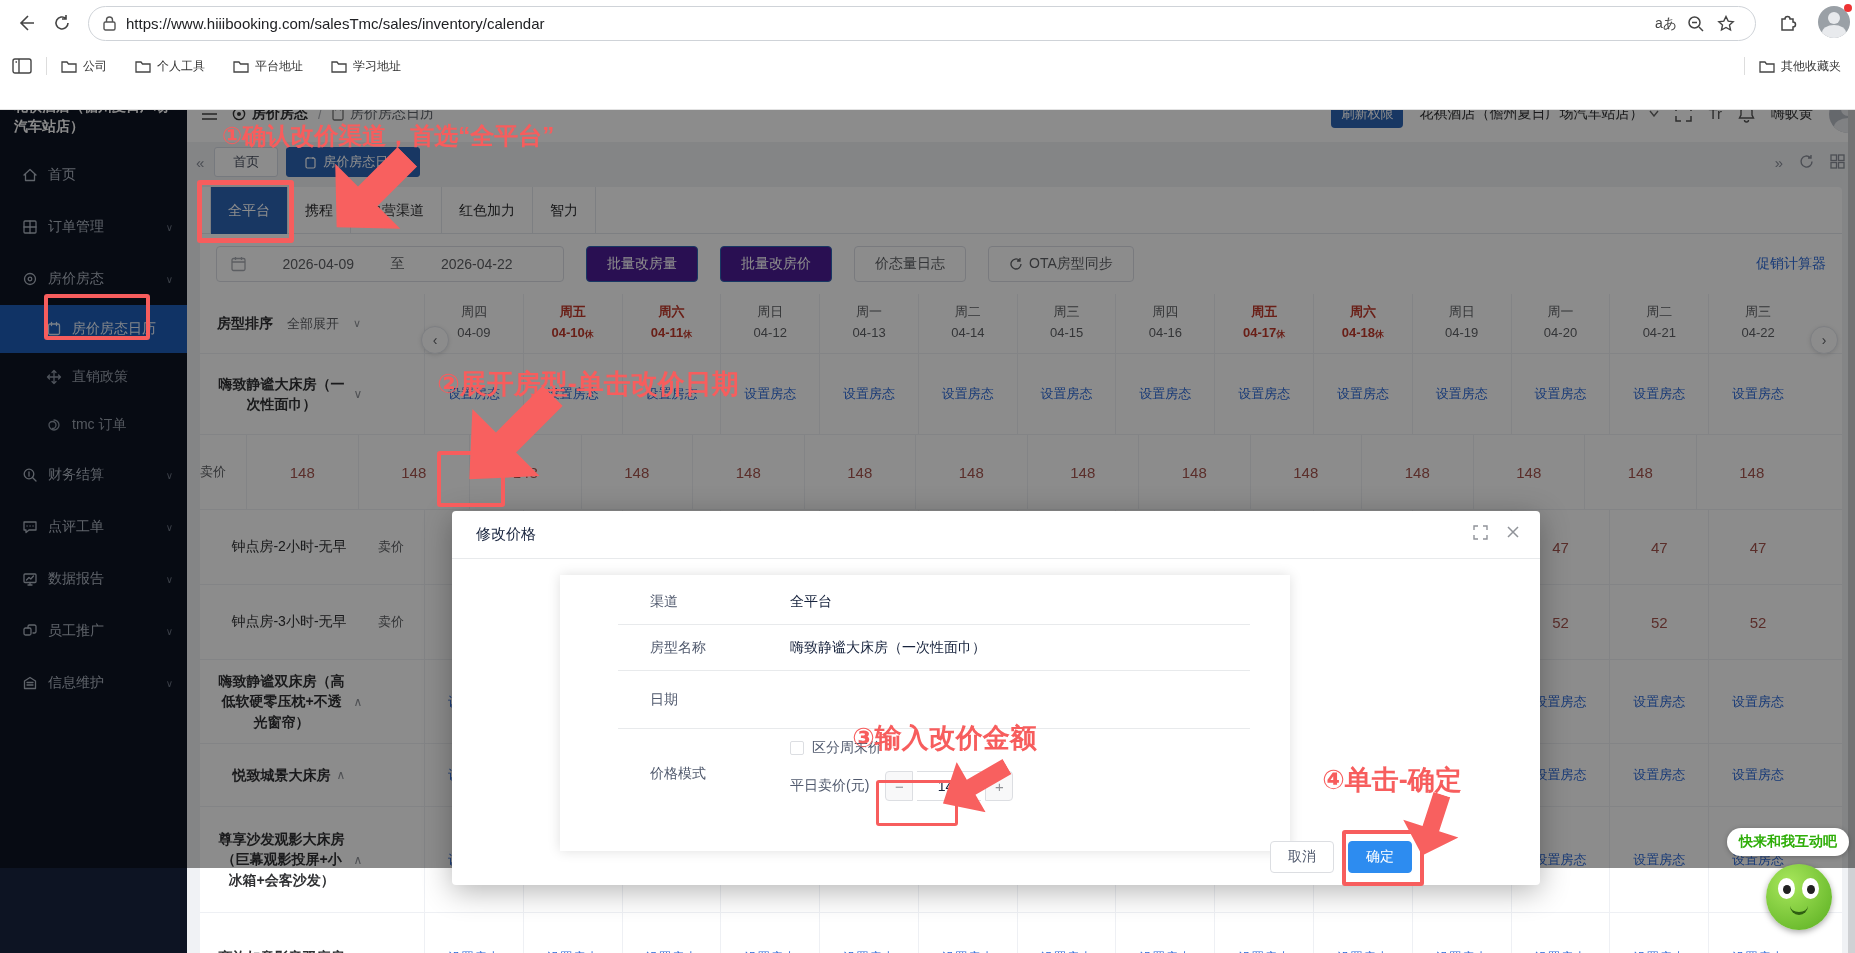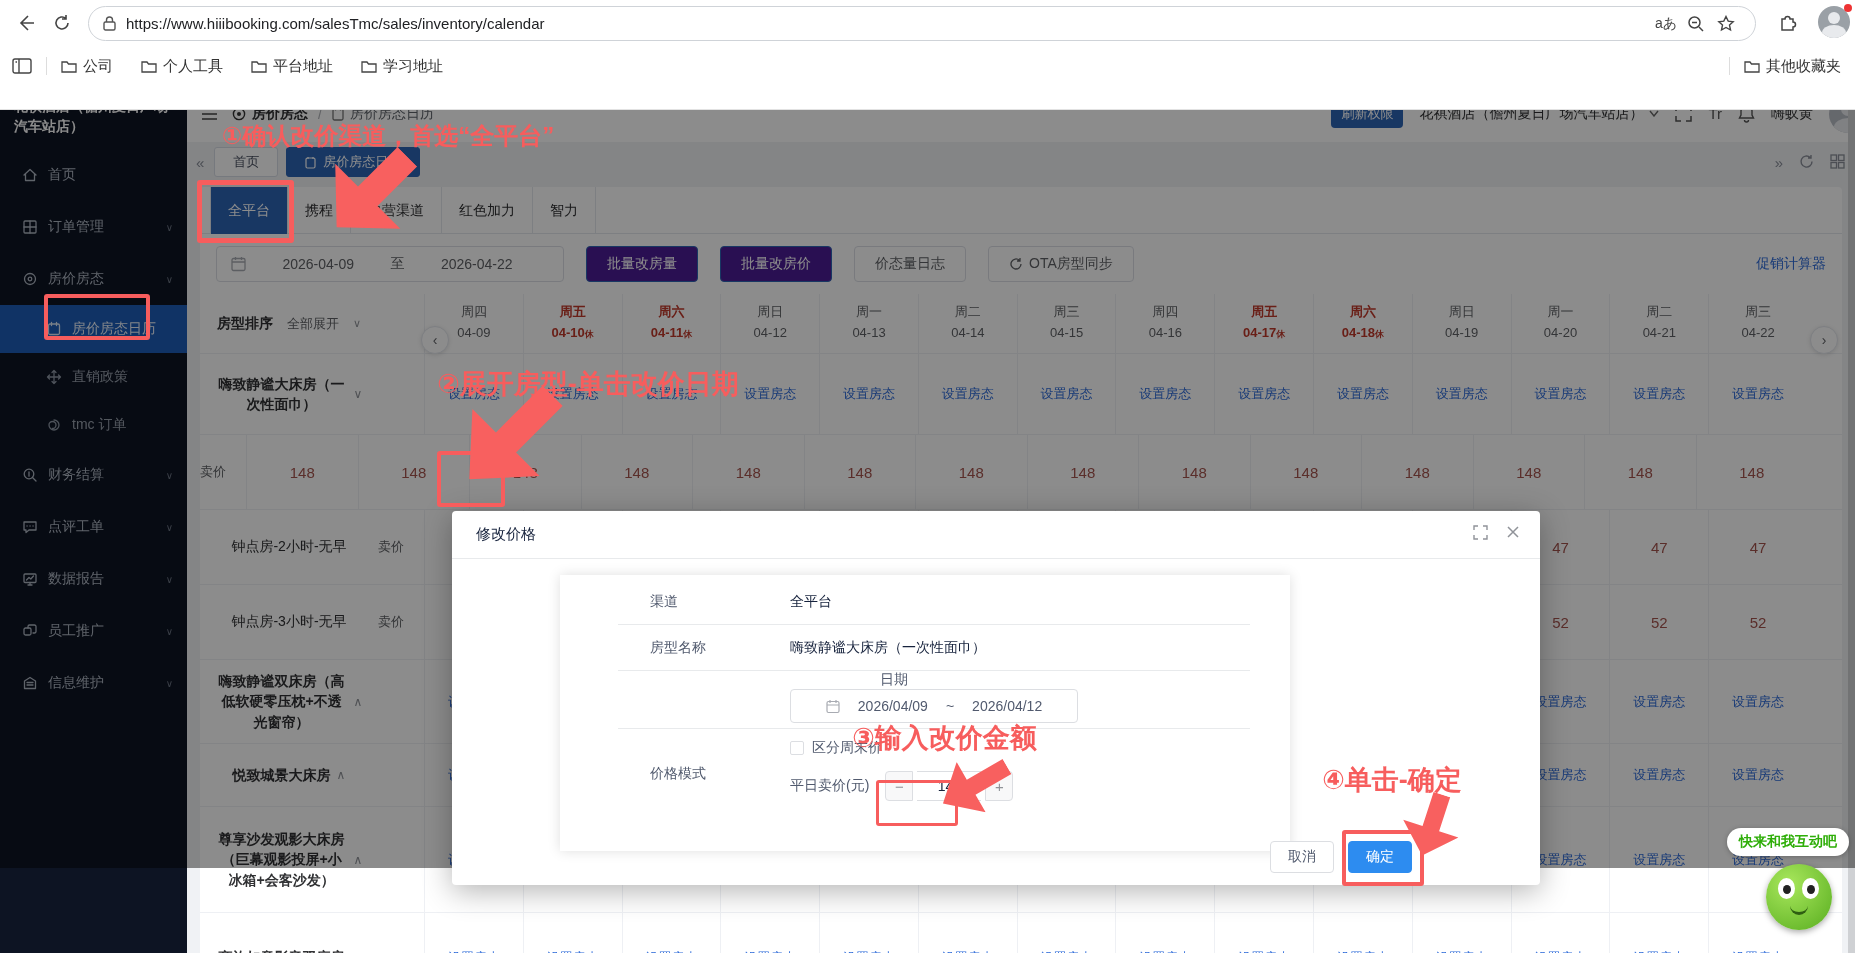--- a/index.html
+++ b/index.html
@@ -5,21 +5,21 @@
 * { margin:0; padding:0; box-sizing:border-box; }
 html,body { width:1855px; height:953px; overflow:hidden; font-family:"Liberation Sans","DejaVu Sans",sans-serif; background:#f0f2f5; }
 svg { display:block; }
 
 
 #chrome { position:absolute; left:0; top:0; width:1855px; height:110px; background:#fff; border-bottom:1px solid #e2e2e2; z-index:90; }
 .nav-ico { position:absolute; top:9px; width:28px; height:28px; display:flex; align-items:center; justify-content:center; color:#444; }
 #urlbar { position:absolute; left:88px; top:6px; width:1668px; height:35px; border:1px solid #cfd3d8; border-radius:18px; display:flex; align-items:center; padding:0 14px; color:#222; }
 #urlbar .url { font-size:15px; color:#202124; margin-left:10px; flex:1; }
 .pill-ico { width:30px; display:flex; justify-content:center; color:#444; font-size:14px; }
-#bookmarks { position:absolute; left:0; top:47px; width:1855px; height:38px; display:flex; align-items:center; font-size:15px; color:#333; }
+#bookmarks { position:absolute; left:0; top:47px; width:1855px; height:38px; display:flex; align-items:center; font-size:12px; color:#333; }
 .bm { display:flex; align-items:center; gap:6px; margin-right:28px; }
 .vdiv { width:1px; height:18px; background:#ddd; margin:0 14px; }
 #avatar-br { position:absolute; right:5px; top:6px; width:32px; height:32px; border-radius:50%; background:#9aa0a6; overflow:hidden; }
 #avatar-br::before{ content:""; position:absolute; left:10px; top:6px; width:12px; height:12px; border-radius:50%; background:#e8eaed;}
 #avatar-br::after{ content:""; position:absolute; left:4px; top:19px; width:24px; height:16px; border-radius:50%; background:#e8eaed;}
 .reddot { position:absolute; right:3px; top:4px; width:8px; height:8px; border-radius:50%; background:#e33; z-index:2; }
 
 
 #app { position:absolute; left:0; top:85px; width:1855px; height:868px; }
 
@@ -97,21 +97,21 @@
 
 #modal { position:absolute; left:452px; top:511px; width:1088px; height:374px; background:#fff; border-radius:4px; box-shadow:0 6px 30px rgba(0,0,0,.3); z-index:60; }
 #modal-hd { height:48px; display:flex; align-items:center; padding:0 24px; border-bottom:1px solid #e8eaec; }
 #modal-title { font-size:15px; color:#17233d; }
 #modal-hd .hd-icos { position:absolute; right:20px; top:14px; display:flex; gap:18px; color:#909399; font-size:15px; }
 #modal-card { position:absolute; left:108px; top:64px; width:730px; height:276px; background:#fff; box-shadow:0 0 12px rgba(0,0,0,.13); padding:4px 40px 0 58px; }
 .m-row { display:flex; align-items:center; border-bottom:1px solid #e8eaec; font-size:14px; }
 .m-row .m-lbl { width:140px; color:#515a6e; flex:none;margin-left:32px; }
 .m-row .m-val { color:#17233d; }
 .m-r1,.m-r2 { height:46px; }
-.m-r3 { height:58px;flex-direction:column; }
+.m-r3 { height:58px; }
 .m-r4 { border-bottom:none; padding:10px 0 0 0; align-items:flex-start; }
 #m-dateinput { width:288px; height:34px; border:1px solid #dcdee2; border-radius:4px; display:flex; align-items:center; justify-content:center; gap:18px; color:#515a6e; font-size:14px; }
 .chk { width:14px; height:14px; border:1px solid #dcdee2; border-radius:2px; background:#fff; display:inline-block; }
 #m-mode-val { display:flex; flex-direction:column; gap:14px; }
 #weekend-line { display:flex; align-items:center; gap:8px; color:#515a6e; }
 #stepper-line { display:flex; align-items:center; gap:4px; color:#515a6e; }
 #stepper-line .slbl { margin-right:12px; }
 .step-btn { width:28px; height:30px; background:#f8f8f9; border:1px solid #dcdee2; color:#909399; display:flex; align-items:center; justify-content:center; font-size:15px; cursor:pointer; }
 .step-btn.minus { border-radius:4px 0 0 4px; }
 .step-btn.plus { border-radius:0 4px 4px 0; }
@@ -919,29 +919,20 @@
     <div class="m-row m-r1">
       <span class="m-lbl">渠道</span>
       <span class="m-val">全平台</span>
     </div>
     <div class="m-row m-r2">
       <span class="m-lbl">房型名称</span>
       <span class="m-val">嗨致静谧大床房（一次性面巾）</span>
     </div>
     <div class="m-row m-r3">
       <span class="m-lbl">日期</span>
-      <div id="m-dateinput">
-        <svg width="14" height="15" viewBox="0 0 14 15">
-            <rect x="1" y="2.5" width="12" height="11" rx="1.5" fill="none" stroke="#a8abb2" stroke-width="1.2"></rect>
-            <path d="M4 1 v3 M10 1 v3 M1 6 h12" stroke="#a8abb2" stroke-width="1.2"></path>
-          </svg>
-        <span>2026/04/09</span>
-        <span>~</span>
-        <span>2026/04/12</span>
-      </div>
     </div>
     <div class="m-row m-r4">
       <span class="m-lbl" style="padding-top:26px">价格模式</span>
       <div id="m-mode-val">
         <span id="weekend-line">
           <span class="chk"></span>
           <span>区分周末价</span>
         </span>
         <span id="stepper-line">
           <span class="slbl">平日卖价(元)</span>

